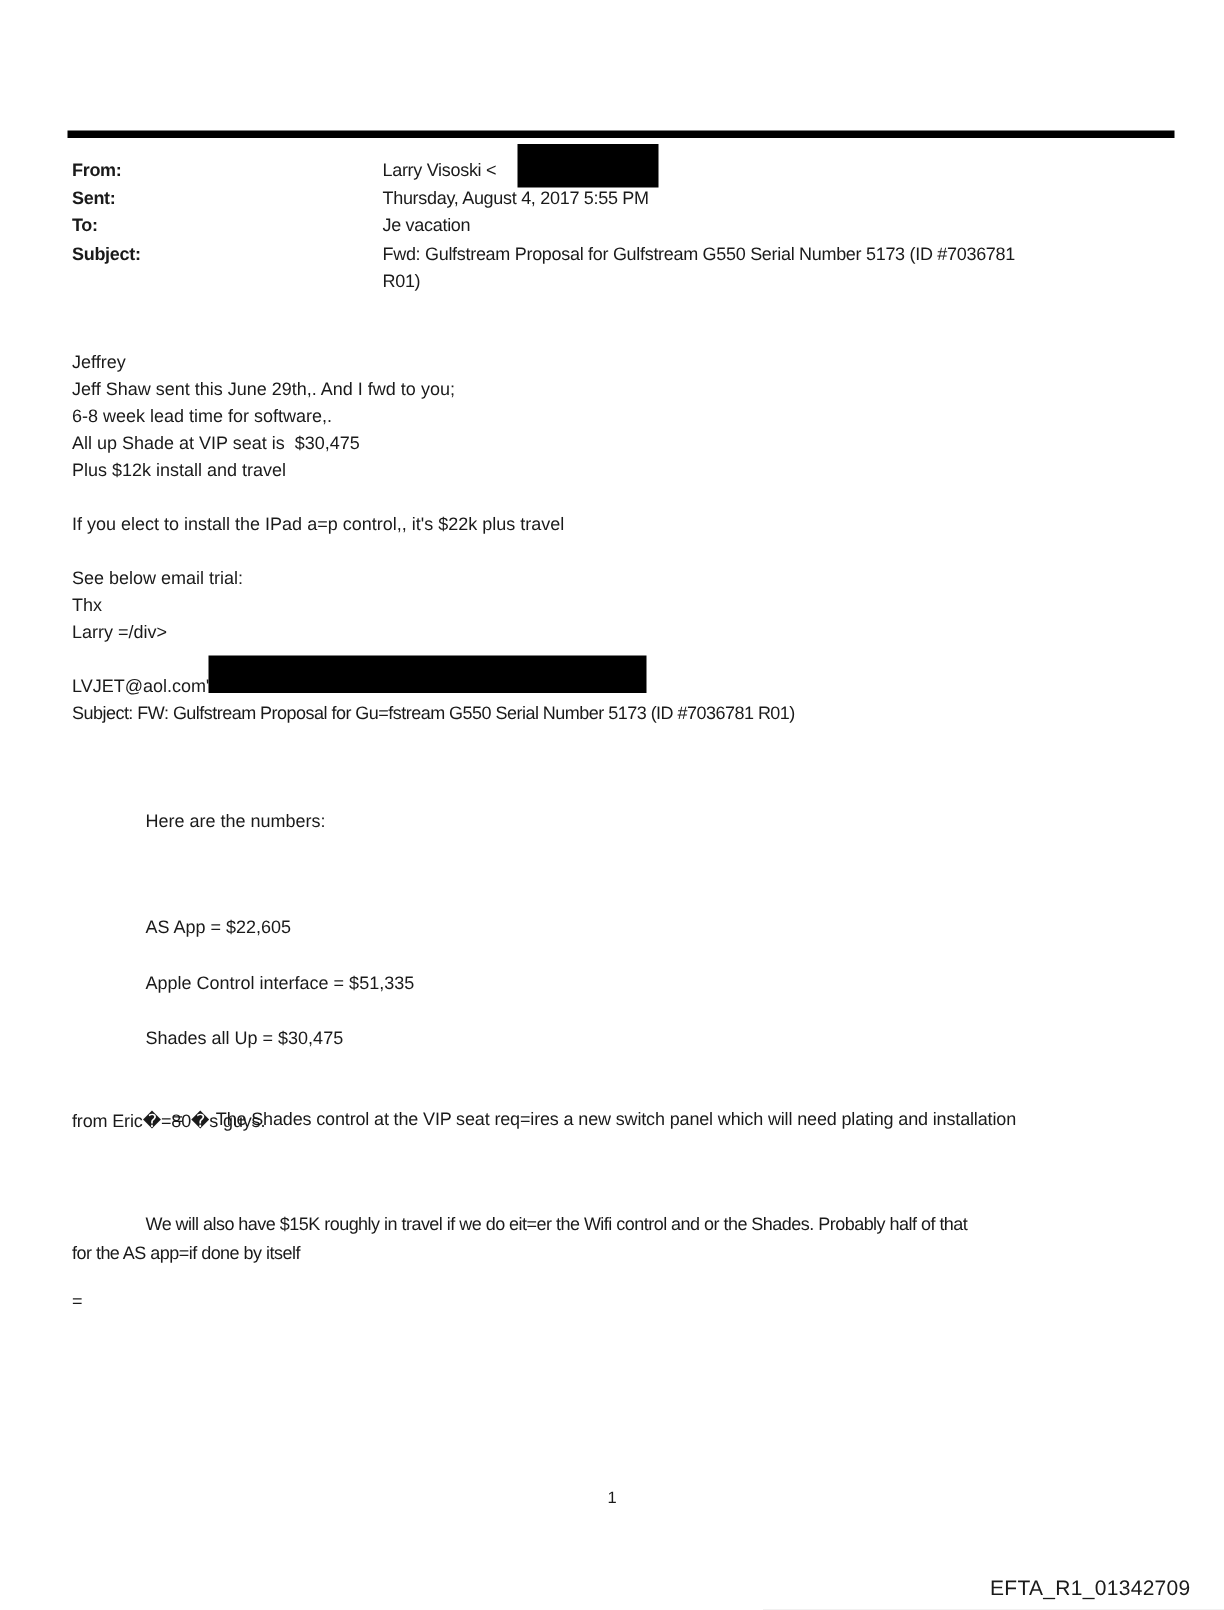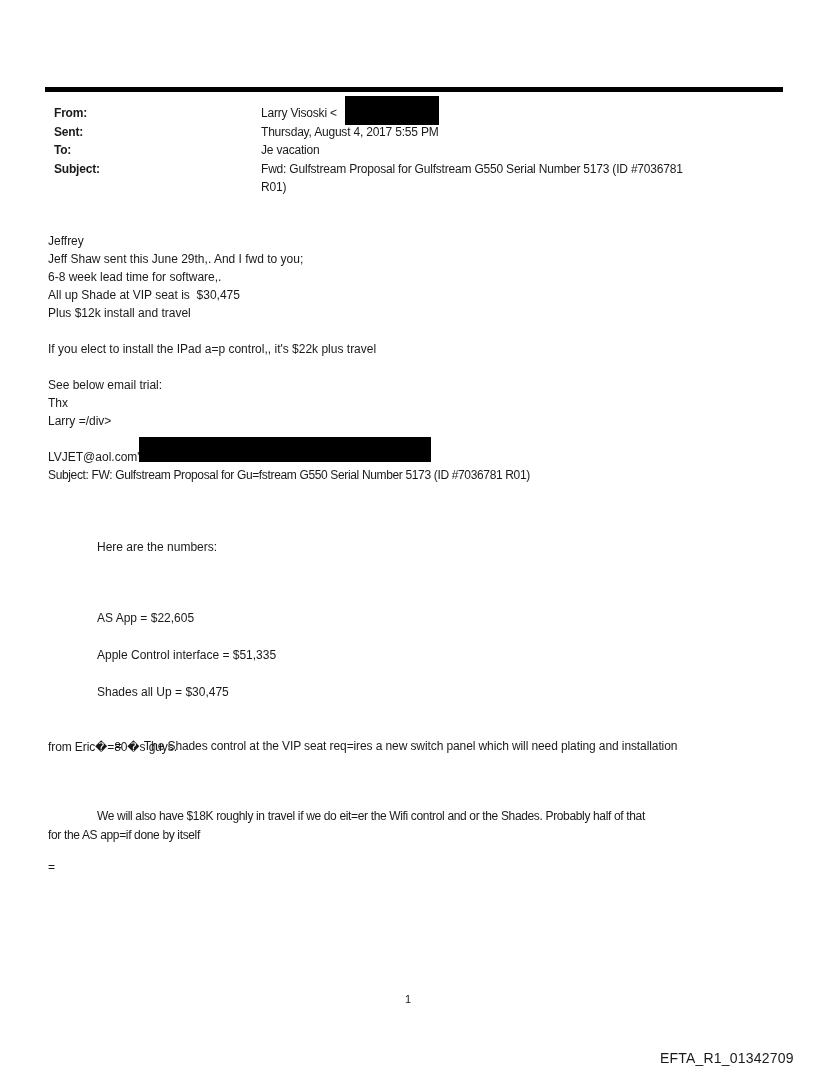--- a/index.html
+++ b/index.html
@@ -25,21 +25,21 @@
 
   
   .hdr {
     position: absolute;
     left: 48px; top: 104px;
     width: 735px;
     line-height: 18.5px;
     letter-spacing: -0.2px;
   }
   .hdr-row { display: flex; }
-  .hdr-label { width: 207px; font-weight: bold; flex: 0 0 auto; margin-left: 6px; }
+  .hdr-label { width: 207px; font-weight: bold; flex: 0 0 auto; }
   .hdr-value { flex: 1 1 auto; white-space: pre-wrap; }
 
   
   .redaction { position: absolute; background: #000000; }
   .redaction-1 { left: 345px; top: 96px; width: 94px; height: 29px; }
   .redaction-2 { left: 139px; top: 437px; width: 292px; height: 25px; }
 
   
   .body-block {
     position: absolute;
@@ -132,20 +132,20 @@
   <div class="q-line q-intro">Here are the numbers:</div>
   <div class="q-line q-num1">AS App = $22,605</div>
   <div class="q-line q-num2">Apple Control interface = $51,335</div>
   <div class="q-line q-num3">Shades all Up = $30,475</div>
 
   <div class="q-line q-shades1">
     <span class="marker">=</span><span class="after-marker">The Shades control at the VIP seat req=ires a new switch panel which will need plating and installation</span>
   </div>
   <div class="q-line q-shades2">from Eric�=80�s guys.</div>
 
-  <div class="q-line q-travel1">We will also have $18K roughly in travel if we do eit=er the Wifi control and or the Shades. Probably half of that</div>
+  <div class="q-line q-travel1">We will also have $15K roughly in travel if we do eit=er the Wifi control and or the Shades. Probably half of that</div>
   <div class="q-line q-travel2">for the AS app=if done by itself</div>
   <div class="q-line q-eq">=</div>
 
   <div class="page-number">1</div>
   <div class="bates">EFTA_R1_01342709</div>
 
 </div>
 
 </body></html>

